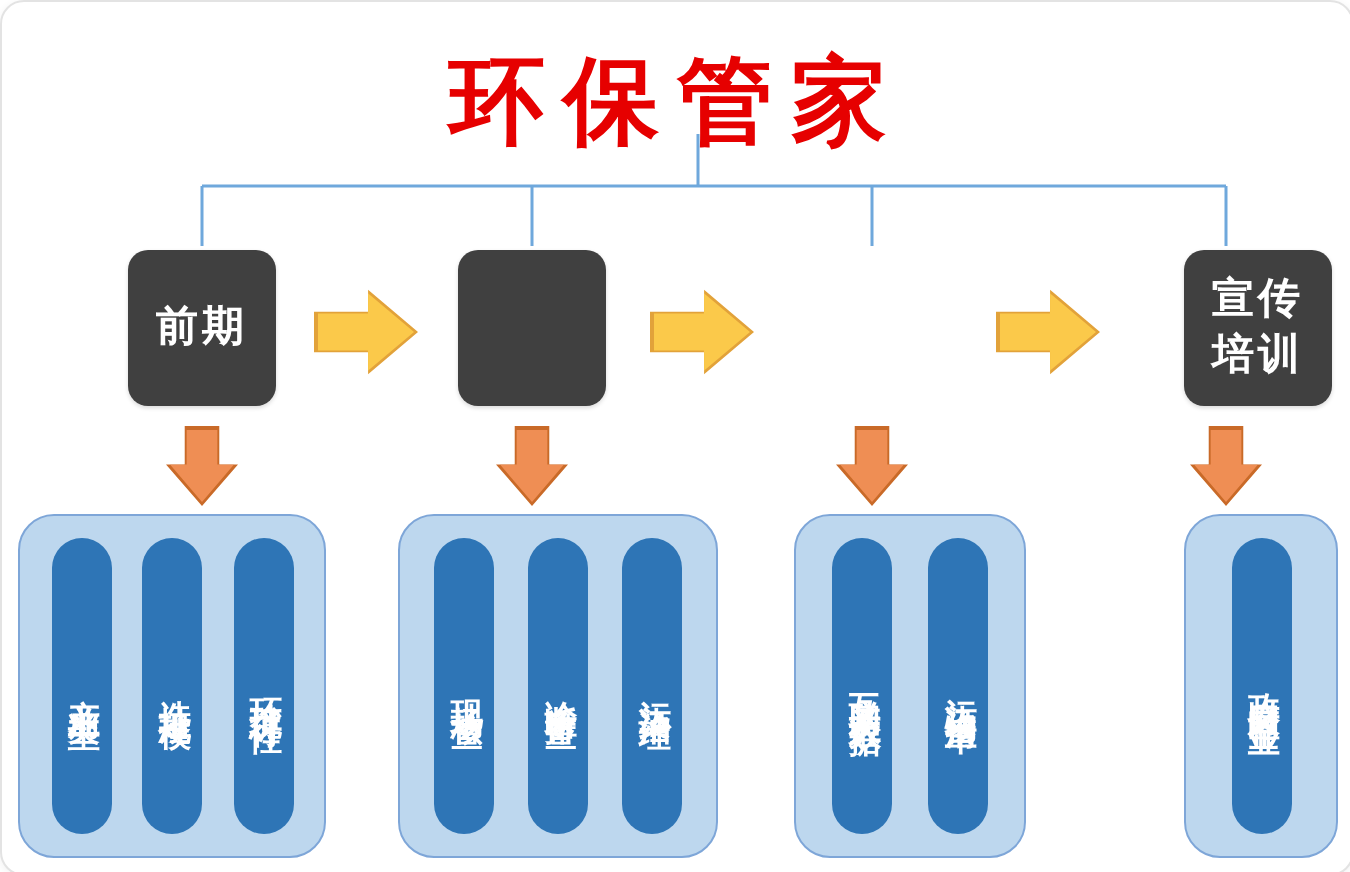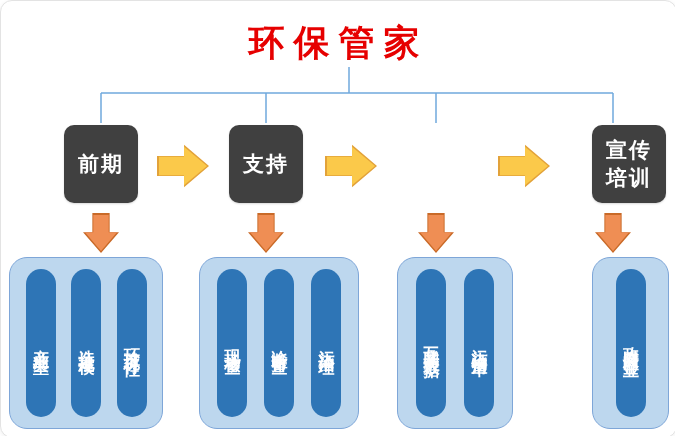--- a/index.html
+++ b/index.html
@@ -17,21 +17,21 @@
     border-radius: 12px;
     overflow: hidden;
     box-shadow: 0 1px 4px rgba(0,0,0,0.06);
   }
   .title {
     position: absolute;
     top: 18px;
     left: 0;
     width: 100%;
     text-align: center;
-    font-size: 36px;
+    font-size: 48px;
     font-weight: bold;
     letter-spacing: 9px;
     color: #e60000;
   }
   .connectors {
     position: absolute;
     left: 0; top: 0;
     width: 675px; height: 436px;
     pointer-events: none;
   }
@@ -123,21 +123,20 @@
     <path d="M100 92 L100 122" stroke="#6fa8dc" stroke-width="1.5" fill="none"></path>
     <path d="M265 92 L265 122" stroke="#6fa8dc" stroke-width="1.5" fill="none"></path>
     <path d="M435 92 L435 122" stroke="#6fa8dc" stroke-width="1.5" fill="none"></path>
     <path d="M612 92 L612 122" stroke="#6fa8dc" stroke-width="1.5" fill="none"></path>
   </svg>
 
   <div class="stage" style="left:63px">
     <span>前期</span>
   </div>
   <div class="stage" style="left:228px">
-    <span>支持</span>
   </div>
   <div class="stage" style="left:591px">
     <span>宣传</span>
     <span>培训</span>
   </div>
 
   <div class="arrow-right" style="left:156px">
       <div class="inner"></div>
     </div>
   <div class="arrow-right" style="left:324px">

